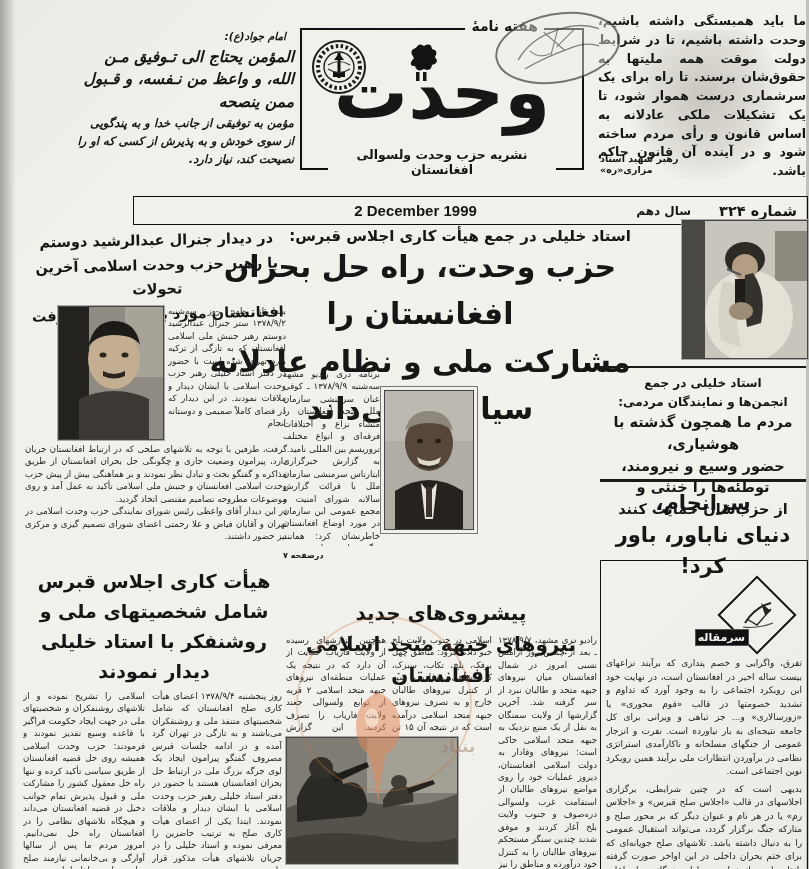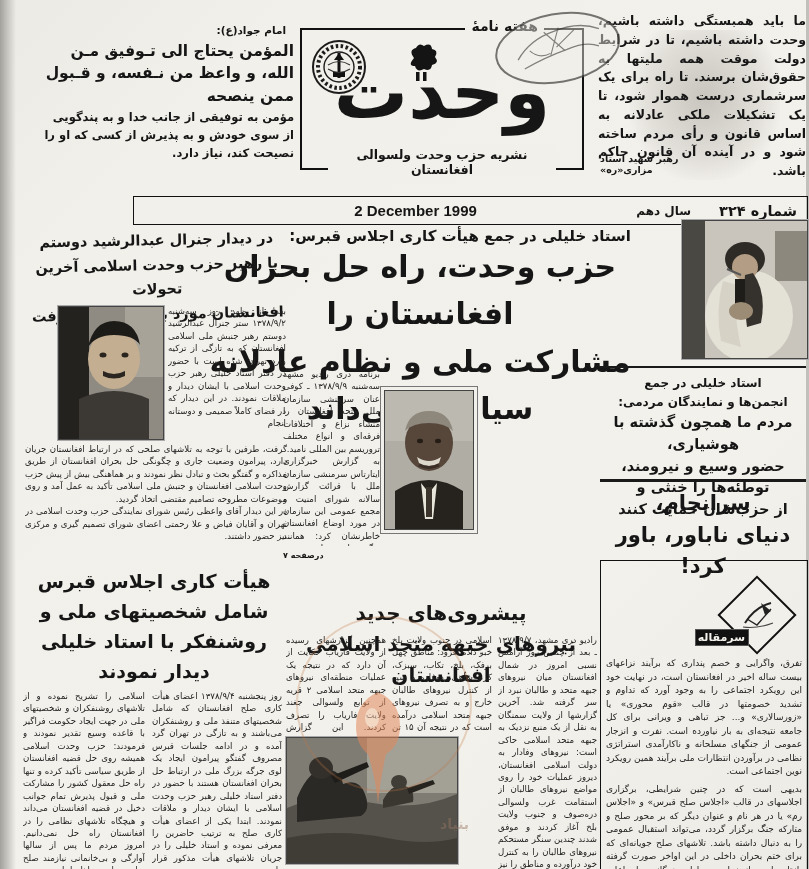--- a/index.html
+++ b/index.html
@@ -29,21 +29,21 @@
   .wm-text{color:rgba(150,120,100,.45);letter-spacing:2px;}
 </style>
 </head>
 <body>
 
 <div class="page">
 
   <div class="abs edge-left"></div>
   <div class="abs edge-right"></div>
 
-  <div class="abs rtl" style="left:28px;top:24px;width:266px;height:158px;">
+  <div class="abs rtl" style="left:28px;top:30px;width:266px;height:158px;font-style:italic;">
     <div class="abs b rtl" style="right:8px;top:0;font-size:10.5px;">امام جواد(ع):</div>
     <div class="abs b pre rtl" style="right:0;top:16px;width:252px;font-size:15.5px;line-height:1.45;text-align:right;">المؤمن يحتاج الى تـوفيق مـن
 الله، و واعظ من نـفسه، و قـبول
 ممن ينصحه</div>
     <div class="abs b pre rtl" style="right:0;top:85px;width:252px;font-size:11.5px;line-height:1.55;text-align:right;">مؤمن به توفیقی از جانب خدا و به پندگویی
 از سوی خودش و به پذیرش از کسی که او را
 نصیحت کند، نیاز دارد.</div>
   </div>
 
   <div class="abs masthead-box" style="left:300px;top:28px;width:280px;height:138px;">
@@ -219,15 +219,15 @@
     </svg>
   </div>
 
   <div class="abs wm-circle" style="left:296px;top:616px;width:172px;height:172px;"></div>
   <span class="abs" style="left:348px;top:688px;opacity:.55;">
     <svg width="60" height="120" viewBox="0 0 60 120">
       <path d="M30 4 q22 10 22 34 q0 20 -14 28 q-6 26 -8 50 q-2 -24 -10 -50 q-12 -9 -12 -28 q0 -24 22 -34" fill="#e2885a"></path>
       <ellipse cx="24" cy="30" rx="7" ry="10" fill="#f3c4a4"></ellipse>
     </svg>
   </span>
-  <div class="abs b wm-text rtl" style="left:440px;top:816px;font-size:14px;">بنیاد</div>
+  <div class="abs b wm-text rtl" style="left:440px;top:736px;font-size:17px;">بنیاد</div>
 
 </div>
 
 </body></html>

